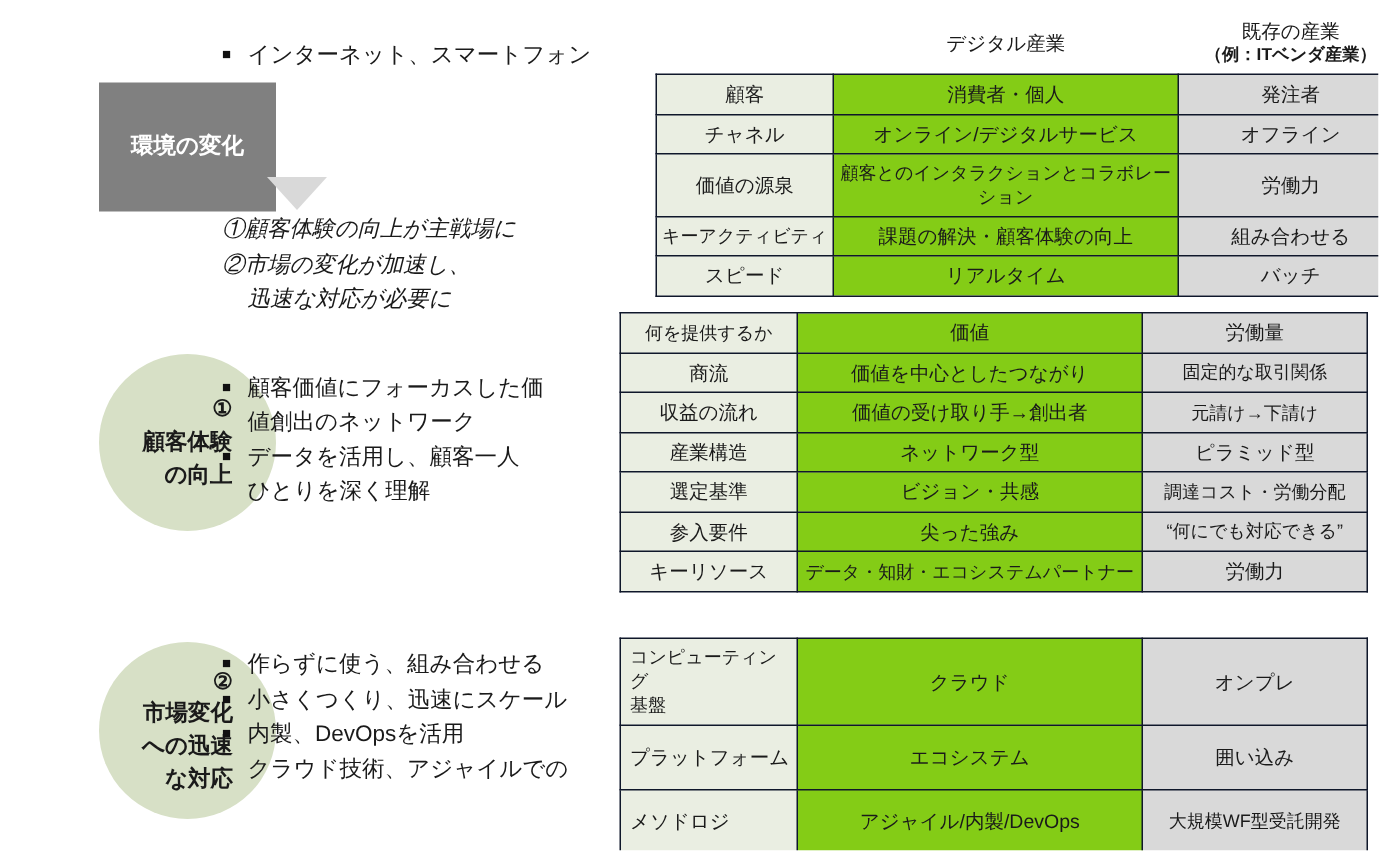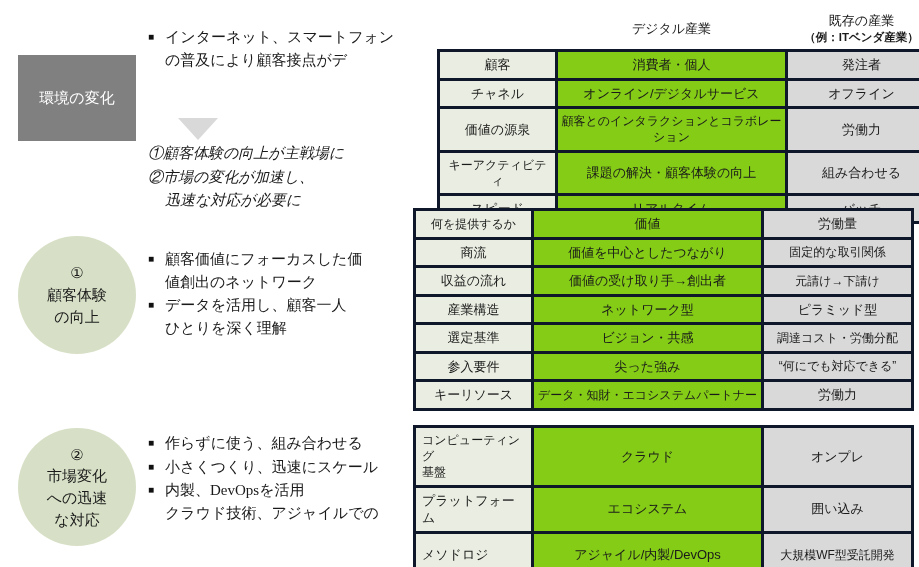--- a/index.html
+++ b/index.html
@@ -18,24 +18,25 @@
     overflow: hidden;
     background: #ffffff;
   }
 
   
   .stage {
     position: absolute;
     display: flex;
     align-items: center;
     justify-content: center;
-    text-align: center;
-    font-weight: normal;
+    text-align: right;
+    font-weight: bold;
     color: #ffffff;
     line-height: 1.45;
+    margin-left: 48px;
   }
   .stage-rect {
     left: 18px;
     top: 55px;
     width: 118px;
     height: 86px;
     background: #808080;
     font-size: 15px;
   }
   .stage-circle {
@@ -86,21 +87,20 @@
   }
   .bullet-mark {
     flex: 0 0 auto;
     width: 17px;
     font-size: 10px;
     line-height: 22px;
     color: #111111;
   }
   .bullet-body {
     flex: 1 1 auto;
-    font-family: Liberation Serif, serif;
   }
   .plain-line {
     margin-bottom: 1px;
   }
   .indent {
     padding-left: 17px;
   }
 
   .tb-top { left: 148px; top: 26px; width: 248px; }
   .tb-mid-top { left: 148px; top: 142px; width: 252px; font-style: italic; }
@@ -108,21 +108,21 @@
   .tb-low { left: 148px; top: 432px; width: 258px; }
 
   
   table.matrix {
     position: absolute;
     border-collapse: collapse;
     table-layout: fixed;
     font-size: 13px;
   }
   table.matrix td, table.matrix th {
-    border: 3px solid #0f172a;
+    border: 1px solid #0f172a;
     padding: 4px 3px;
     text-align: center;
     vertical-align: middle;
     line-height: 1.35;
     font-weight: normal;
   }
   .hdr {
     border: none !important;
     background: #ffffff;
     font-weight: bold;
@@ -173,21 +173,20 @@
     </div>
   </div>
 
   <div class="down-arrow"></div>
 
   <div class="textblock tb-top">
     <div class="bullet-line">
       <span class="bullet-mark">■</span>
       <span class="bullet-body">
         <div>インターネット、スマートフォン</div>
-        <div>の普及により顧客接点がデ</div>
       </span>
     </div>
   </div>
 
   <div class="textblock tb-mid-top">
     <div class="plain-line">①顧客体験の向上が主戦場に</div>
     <div class="plain-line">②市場の変化が加速し、</div>
     <div class="plain-line indent">迅速な対応が必要に</div>
   </div>
 

